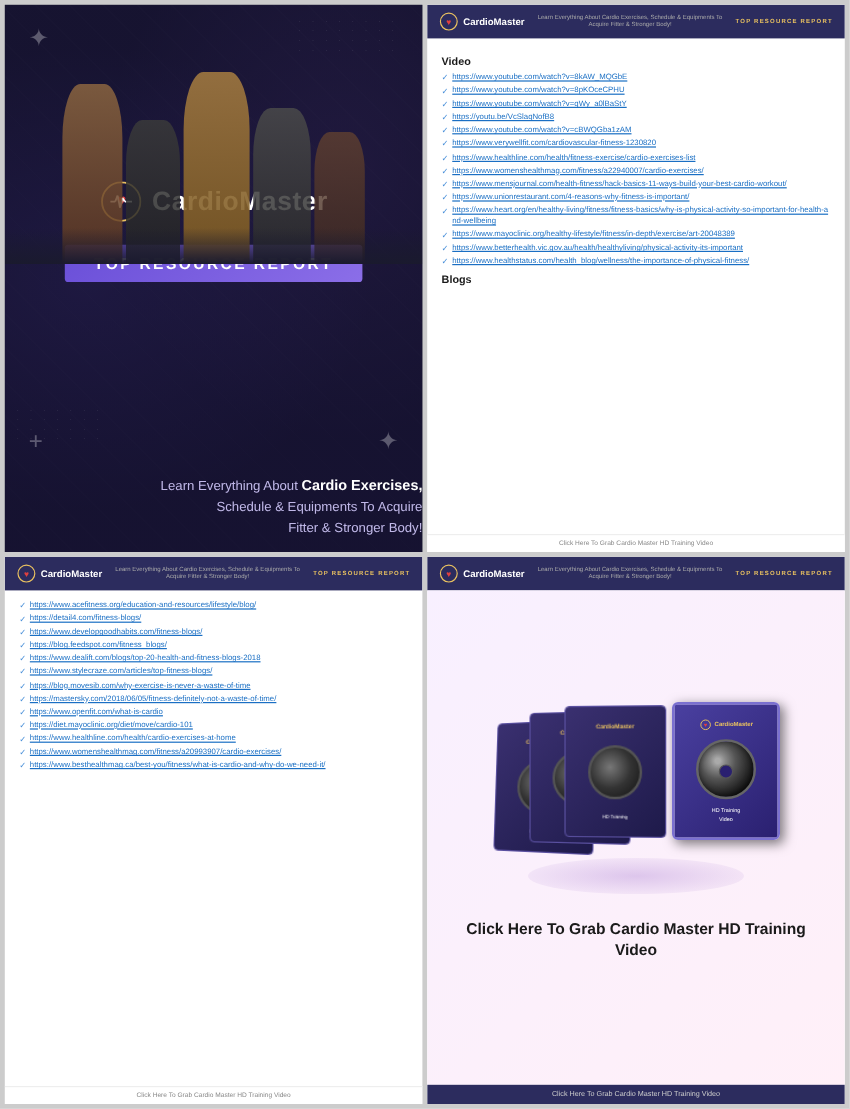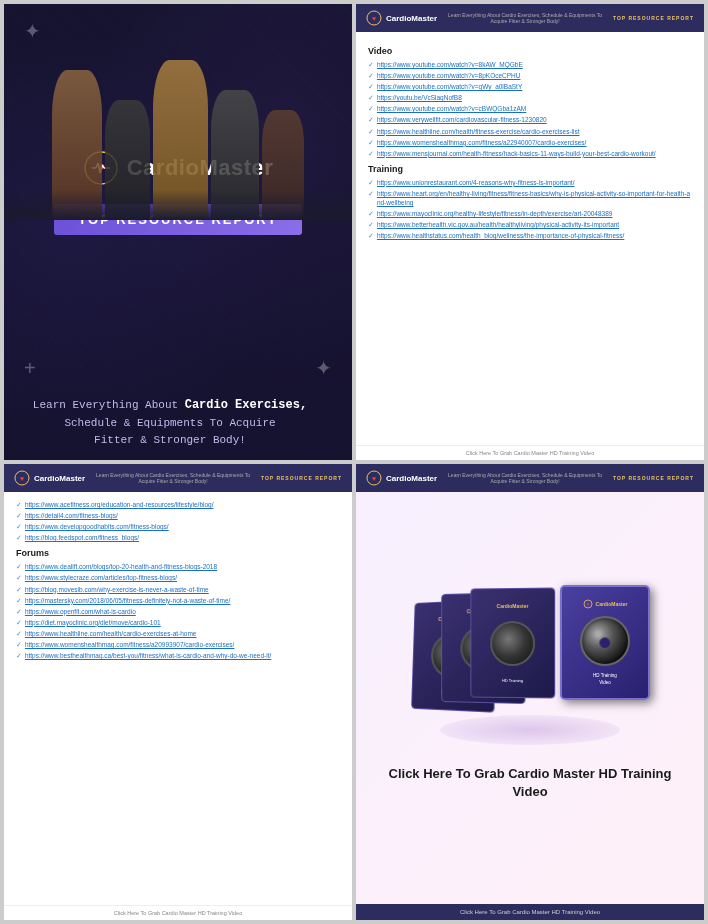--- a/index.html
+++ b/index.html
@@ -317,21 +317,21 @@
           <div style="width:50px; height:150px; background:linear-gradient(180deg,#8b6540,#5a3520); border-radius:30% 30% 0 0; opacity:0.85;"></div>
           <div style="width:45px; height:120px; background:linear-gradient(180deg,#3a3a3a,#222); border-radius:30% 30% 0 0; opacity:0.85;"></div>
           <div style="width:55px; height:160px; background:linear-gradient(180deg,#a07840,#7a5820); border-radius:30% 30% 0 0; opacity:0.9;"></div>
           <div style="width:48px; height:130px; background:linear-gradient(180deg,#4a4a4a,#2a2a2a); border-radius:30% 30% 0 0; opacity:0.85;"></div>
           <div style="width:42px; height:110px; background:linear-gradient(180deg,#604030,#402a20); border-radius:30% 30% 0 0; opacity:0.8;"></div>
         </div>
         <div style="position:absolute; bottom:0; left:0; right:0; height:30px; background:linear-gradient(transparent, #1a1a2e);"></div>
       </div>
     </div>
 
-    <div class="cover-tagline" style="position:absolute; bottom:10px; left:0; right:16px; text-align:center; z-index:3;font-family:Liberation Mono, monospace;">
+    <div class="cover-tagline" style="position:absolute; bottom:10px; left:0; right:0; text-align:right; z-index:3;">
       <span>Learn Everything About</span>
       <strong>Cardio Exercises,</strong><br>
       <span>Schedule &amp; Equipments To Acquire</span><br>
       <span>Fitter &amp; Stronger Body!</span>
     </div>
   </div>
 
   <div class="panel panel-links">
     <div class="panel-header">
       <div class="panel-header-logo">
@@ -382,21 +382,20 @@
         <div class="link-item">
             <span class="checkmark">✓</span>
             <span class="link-url">https://www.womenshealthmag.com/fitness/a22940007/cardio-exercises/</span>
           </div>
         <div class="link-item">
             <span class="checkmark">✓</span>
             <span class="link-url">https://www.mensjournal.com/health-fitness/hack-basics-11-ways-build-your-best-cardio-workout/</span>
           </div>
       </div>
 
-      <div class="section-title">Training</div>
       <div>
         <div class="link-item">
             <span class="checkmark">✓</span>
             <span class="link-url">https://www.unionrestaurant.com/4-reasons-why-fitness-is-important/</span>
           </div>
         <div class="link-item">
             <span class="checkmark">✓</span>
             <span class="link-url">https://www.heart.org/en/healthy-living/fitness/fitness-basics/why-is-physical-activity-so-important-for-health-and-wellbeing</span>
           </div>
         <div class="link-item">
@@ -406,20 +405,21 @@
         <div class="link-item">
             <span class="checkmark">✓</span>
             <span class="link-url">https://www.betterhealth.vic.gov.au/health/healthyliving/physical-activity-its-important</span>
           </div>
         <div class="link-item">
             <span class="checkmark">✓</span>
             <span class="link-url">https://www.healthstatus.com/health_blog/wellness/the-importance-of-physical-fitness/</span>
           </div>
       </div>
 
+      <div class="section-title">Blogs</div>
     </div>
 
     <div class="panel-footer">Click Here To Grab Cardio Master HD Training Video</div>
   </div>
 
   <div class="panel panel-links2" style="position:relative;">
     <div class="panel-header">
       <div class="panel-header-logo">
         <svg width="16" height="16" viewBox="0 0 16 16">
           <circle cx="8" cy="8" r="7" fill="none" stroke="#e8c060" stroke-width="1"></circle>
@@ -444,21 +444,20 @@
         <div class="link-item">
             <span class="checkmark">✓</span>
             <span class="link-url">https://www.developgoodhabits.com/fitness-blogs/</span>
           </div>
         <div class="link-item">
             <span class="checkmark">✓</span>
             <span class="link-url">https://blog.feedspot.com/fitness_blogs/</span>
           </div>
       </div>
 
-      <div class="section-title">Forums</div>
       <div>
         <div class="link-item">
             <span class="checkmark">✓</span>
             <span class="link-url">https://www.dealift.com/blogs/top-20-health-and-fitness-blogs-2018</span>
           </div>
         <div class="link-item">
             <span class="checkmark">✓</span>
             <span class="link-url">https://www.stylecraze.com/articles/top-fitness-blogs/</span>
           </div>
         <div class="link-item">

